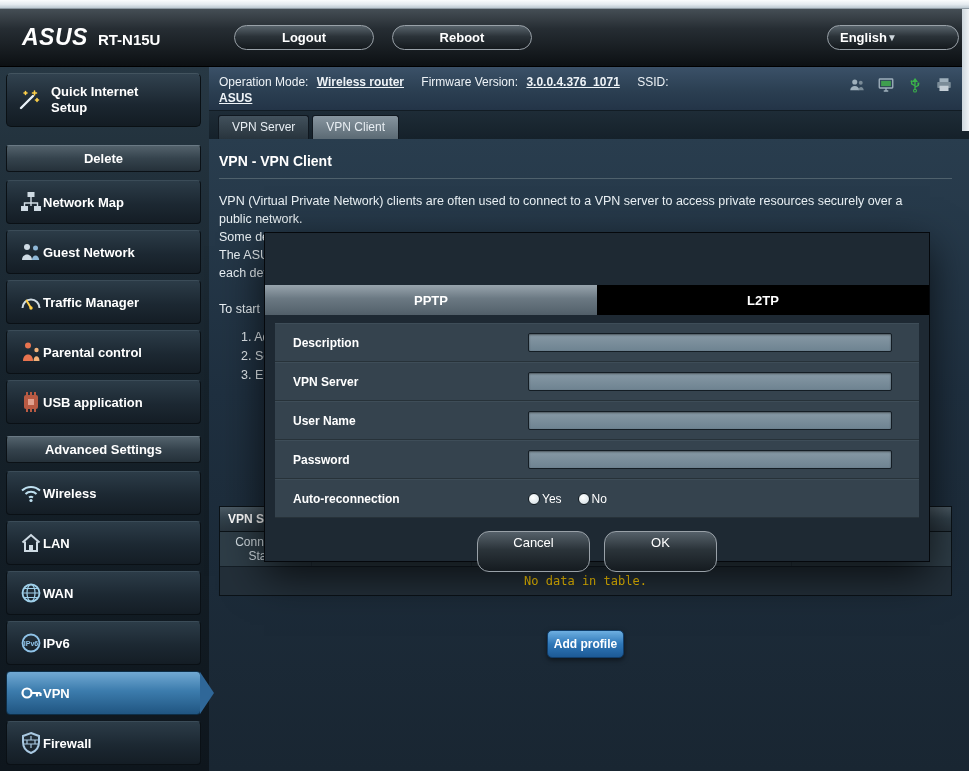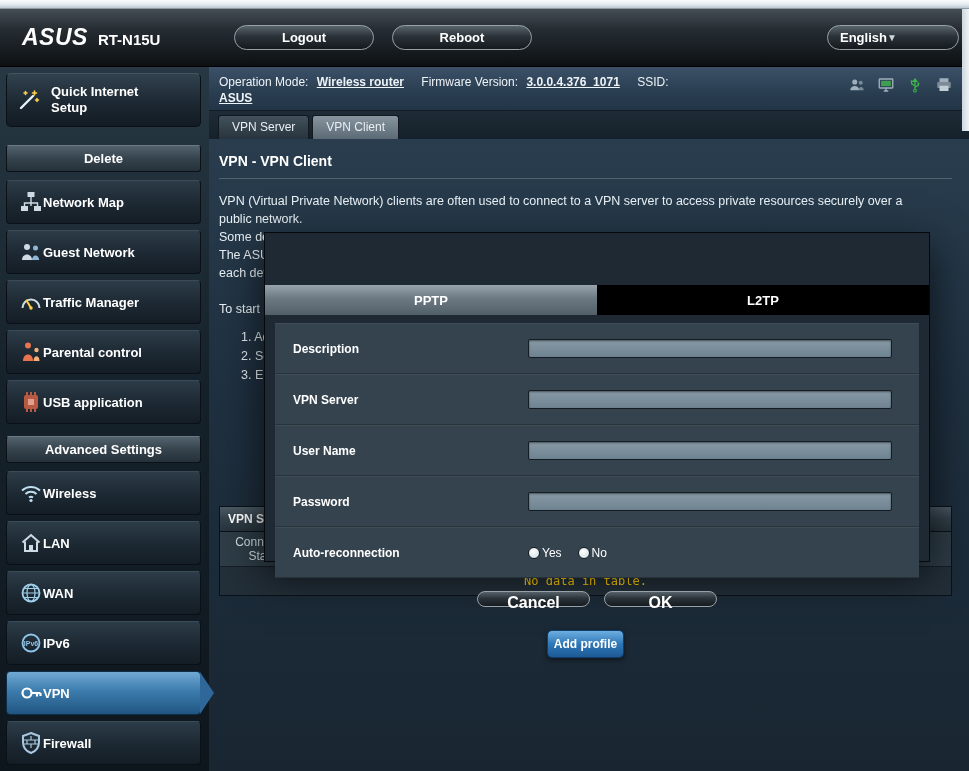--- a/index.html
+++ b/index.html
@@ -64,28 +64,28 @@
   .btn-add{display:inline-block;padding:6px 6px;font-size:12px;font-weight:bold;color:#fff;background:linear-gradient(180deg,#6fb0e2 0%,#2e77b8 50%,#1d5a95 100%);border:1px solid #113e6b;border-radius:5px;box-shadow:0 2px 5px rgba(0,0,0,.5);cursor:pointer;}
 
   
   .modal{position:absolute;left:264px;top:232px;width:666px;height:330px;background:#1e2933;border:1px solid #05080c;box-shadow:0 14px 40px rgba(0,0,0,.7);z-index:60;box-sizing:border-box;}
   .m-spacer{height:52px;}
   .m-tabs{display:flex;height:30px;}
   .m-tab{flex:1;display:flex;align-items:center;justify-content:center;font-size:13px;font-weight:bold;color:#fff;cursor:pointer;}
   .m-tab.pptp{background:linear-gradient(180deg,#98a4ad 0%,#6b7983 45%,#525f69 100%);}
   .m-tab.l2tp{background:#000;}
   .m-body{padding:8px 10px 0;}
-  .m-row{display:flex;align-items:center;height:51px;background:#35434e;border-top:1px solid #3e4d58;border-bottom:1px solid #273239;box-sizing:border-box;}
+  .m-row{display:flex;align-items:center;height:39px;background:#35434e;border-top:1px solid #3e4d58;border-bottom:1px solid #273239;box-sizing:border-box;}
   .m-label{width:253px;padding-left:18px;font-size:12px;font-weight:bold;box-sizing:border-box;}
   .m-field{flex:1;display:flex;align-items:center;}
   .fld{width:352px;height:17px;background:linear-gradient(180deg,#8799a5 0%,#6e8391 100%);border:1px solid #141d24;border-radius:2px;box-shadow:inset 0 1px 2px rgba(0,0,0,.45);color:#0e1c24;font-size:12px;padding:0 5px;outline:none;}
   .opt{display:flex;align-items:center;gap:2px;margin-right:16px;font-size:12px;cursor:pointer;}
   .radio{width:12px;height:12px;border-radius:50%;background:radial-gradient(circle at 40% 35%,#ffffff 0%,#dde6ea 70%,#b9c6cd 100%);border:1px solid #141d24;box-sizing:border-box;}
   .m-actions{display:flex;justify-content:center;gap:14px;padding-top:13px;}
-  .m-btn{width:113px;height:16px;line-height:22px;text-align:center;border-radius:12px;font-size:16px;font-weight:bold;color:#fff;background:linear-gradient(180deg,#56616a 0%,#2b343a 45%,#151b20 100%);border:1px solid #99a1a8;box-sizing:border-box;cursor:pointer;}
+  .m-btn{width:113px;height:41px;line-height:22px;text-align:center;border-radius:12px;font-size:13px;font-weight:normal;color:#fff;background:linear-gradient(180deg,#56616a 0%,#2b343a 45%,#151b20 100%);border:1px solid #99a1a8;box-sizing:border-box;cursor:pointer;}
 </style>
 </head>
 <body>
 
 <div class="page">
   <div class="top-strip"></div>
   <div class="right-strip"></div>
 
   <div class="header">
     <div class="brand-wrap">

